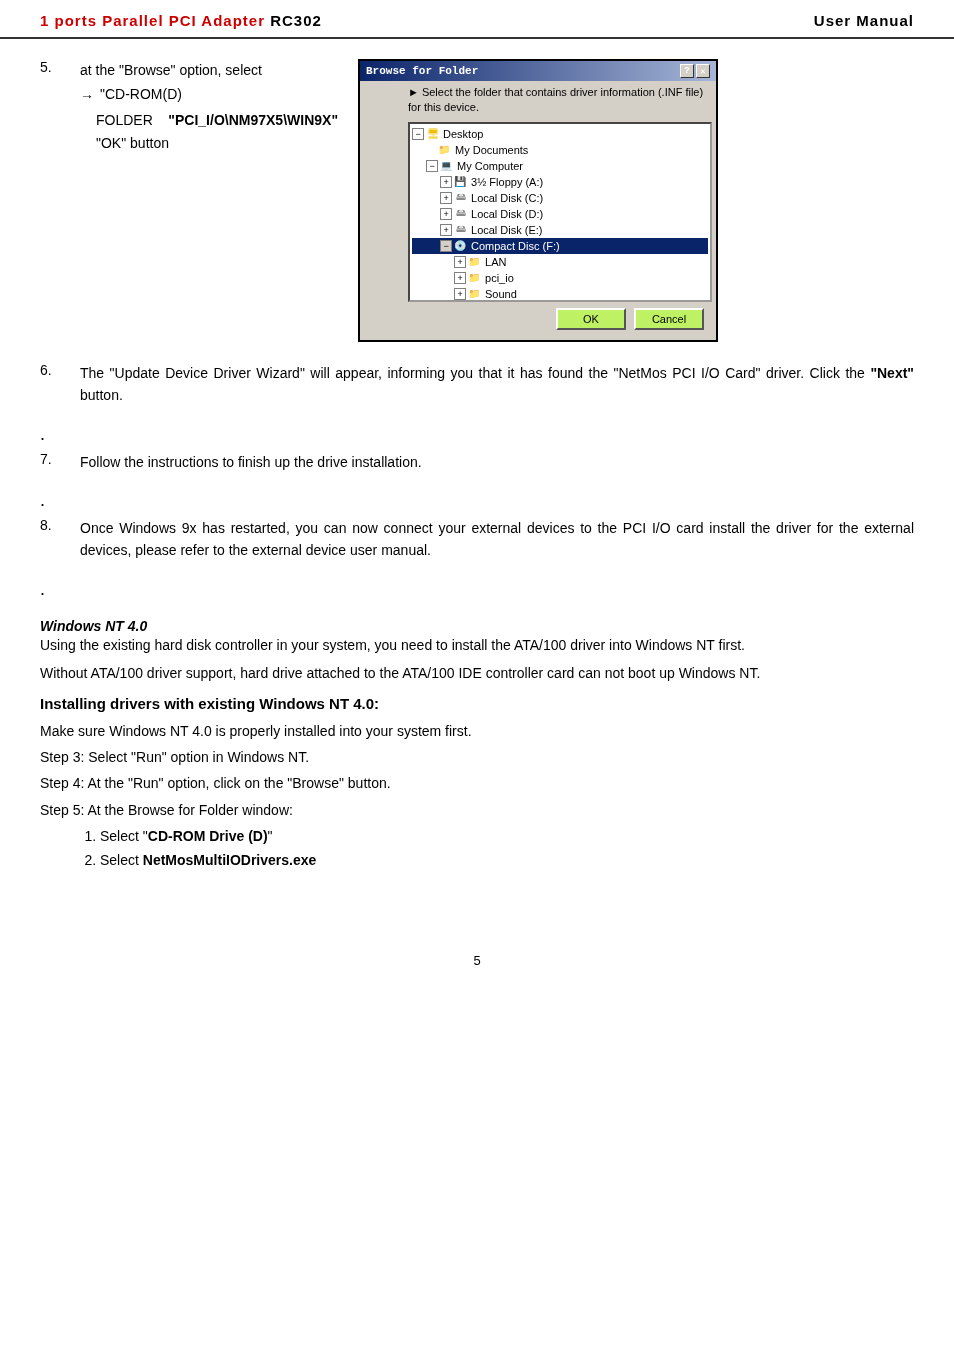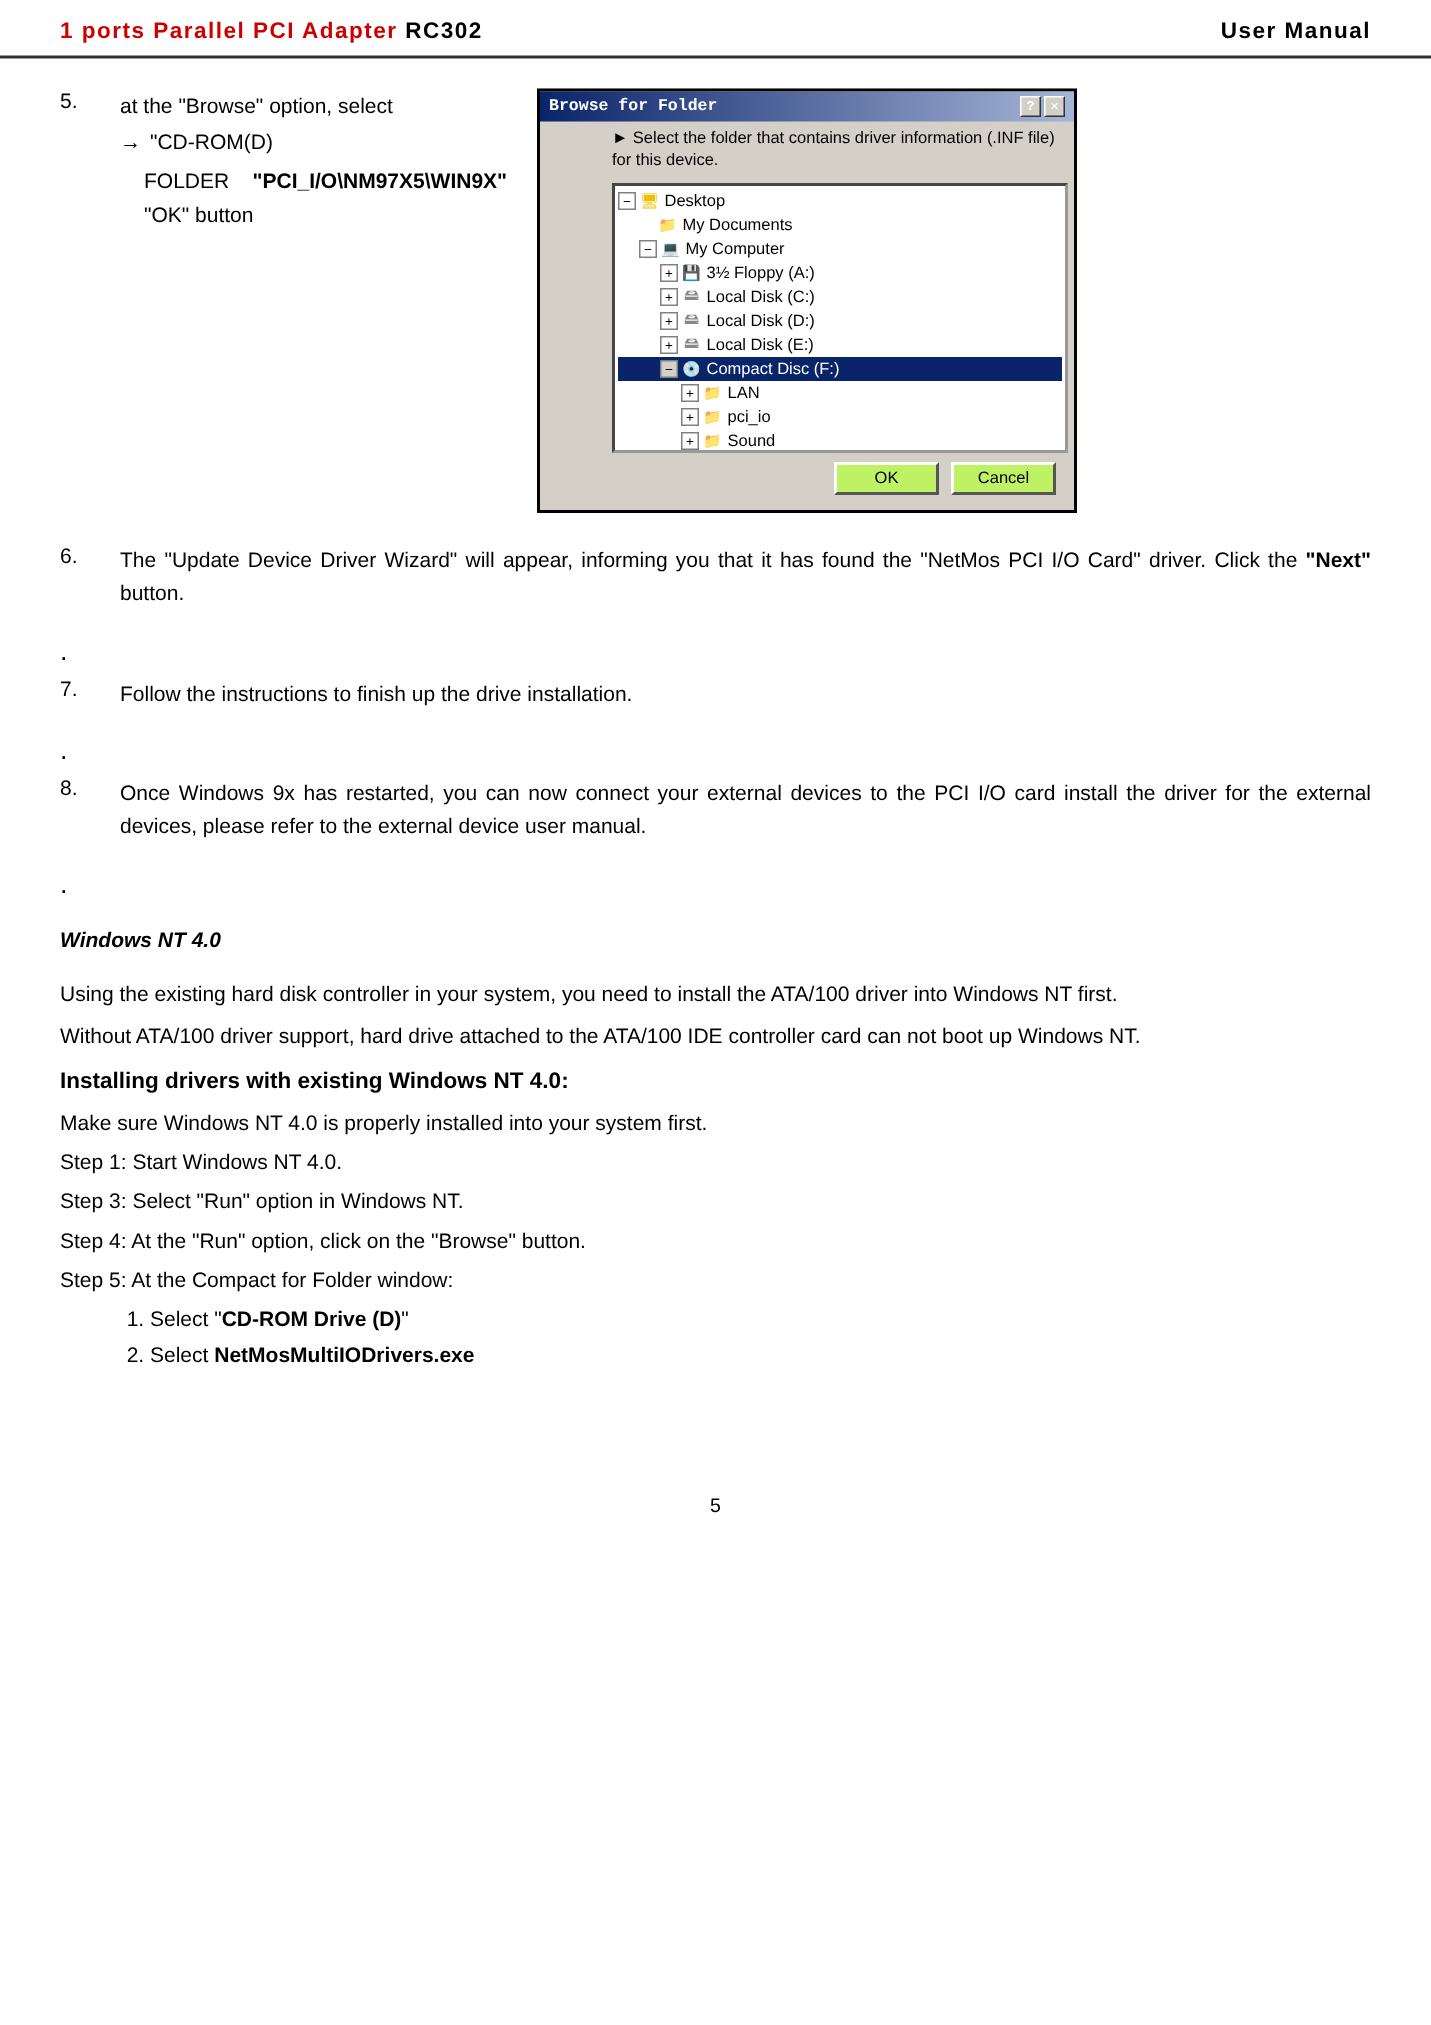--- a/index.html
+++ b/index.html
@@ -228,21 +228,21 @@
 
     
     .section-divider {
       margin: 20px 0 10px 0;
     }
 
     .windows-nt-title {
       font-weight: bold;
       font-style: italic;
       font-size: 14px;
-      margin-bottom: 17px;
+      margin-bottom: 0;
     }
 
     .body-text {
       font-size: 14px;
       line-height: 1.6;
       margin-bottom: 6px;
       text-align: justify;
     }
 
     .section-heading {
@@ -441,24 +441,23 @@
     </div>
 
     <div class="step-dot">.</div>
 
     <div class="section-divider">
       <div class="windows-nt-title">Windows NT 4.0</div>
       <p class="body-text">Using the existing hard disk controller in your system, you need to install the ATA/100 driver into Windows NT first.</p>
       <p class="body-text">Without ATA/100 driver support, hard drive attached to the ATA/100 IDE controller card can not boot up Windows NT.</p>
       <div class="section-heading">Installing drivers with existing Windows NT 4.0:</div>
       <p class="step-line">Make sure Windows NT 4.0 is properly installed into your system first.</p>
-      <p class="step-line">Step 1: Start Windows NT 4.0.</p>
       <p class="step-line">Step 3: Select "Run" option in Windows NT.</p>
       <p class="step-line">Step 4: At the "Run" option, click on the "Browse" button.</p>
-      <p class="step-line">Step 5: At the Compact for Folder window:</p>
+      <p class="step-line">Step 5: At the Browse for Folder window:</p>
       <ol class="numbered-list">
         <li>
           <span>Select "</span><strong><span>CD-ROM Drive (D)</span></strong><span>"</span>
         </li>
         <li>
           <span>Select </span><strong><span>NetMosMultiIODrivers.exe</span></strong><span></span>
         </li>
       </ol>
     </div>
 

